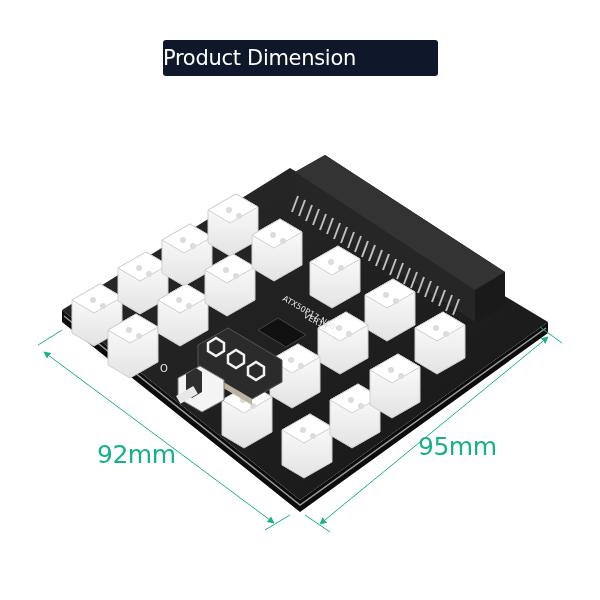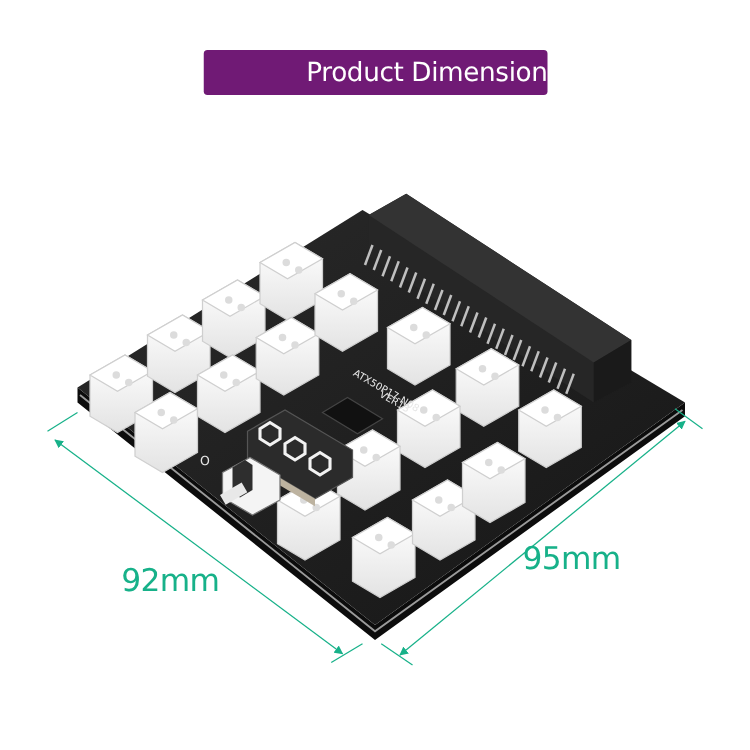--- a/index.html
+++ b/index.html
@@ -1,27 +1,27 @@
 <!DOCTYPE html>
 <html><head>
 <meta charset="utf-8">
 <style>
   html, body { margin:0; padding:0; background:#ffffff; }
   body { width:600px; height:600px; position:relative; overflow:hidden; font-family:"DejaVu Sans", sans-serif; }
   .banner {
     position:absolute; left:163px; top:40px; width:275px; height:36px;
-    background:#701a75; border-radius:3px;
+    background:#0f172a; border-radius:3px;
     color:#ffffff; font-family:"DejaVu Sans", sans-serif; font-size:21px;
-    line-height:36px; text-align:right; letter-spacing:-0.3px;
+    line-height:36px; text-align:left; letter-spacing:-0.3px;
   }
   .dim-label {
     position:absolute; color:#17b189; font-family:"DejaVu Sans", sans-serif;
     font-size:25px; letter-spacing:-0.5px;
   }
-  .dim-92 { left:97px; top:450px;text-align:right; }
+  .dim-92 { left:97px; top:440px;text-align:right; }
   .dim-95 { left:418px; top:432px; }
   svg.scene { position:absolute; left:0; top:0; }
 </style>
 </head>
 <body>
 
 <div class="banner">Product Dimension</div>
 
 <svg class="scene" width="600" height="600" viewBox="0 0 600 600">
   <defs>

